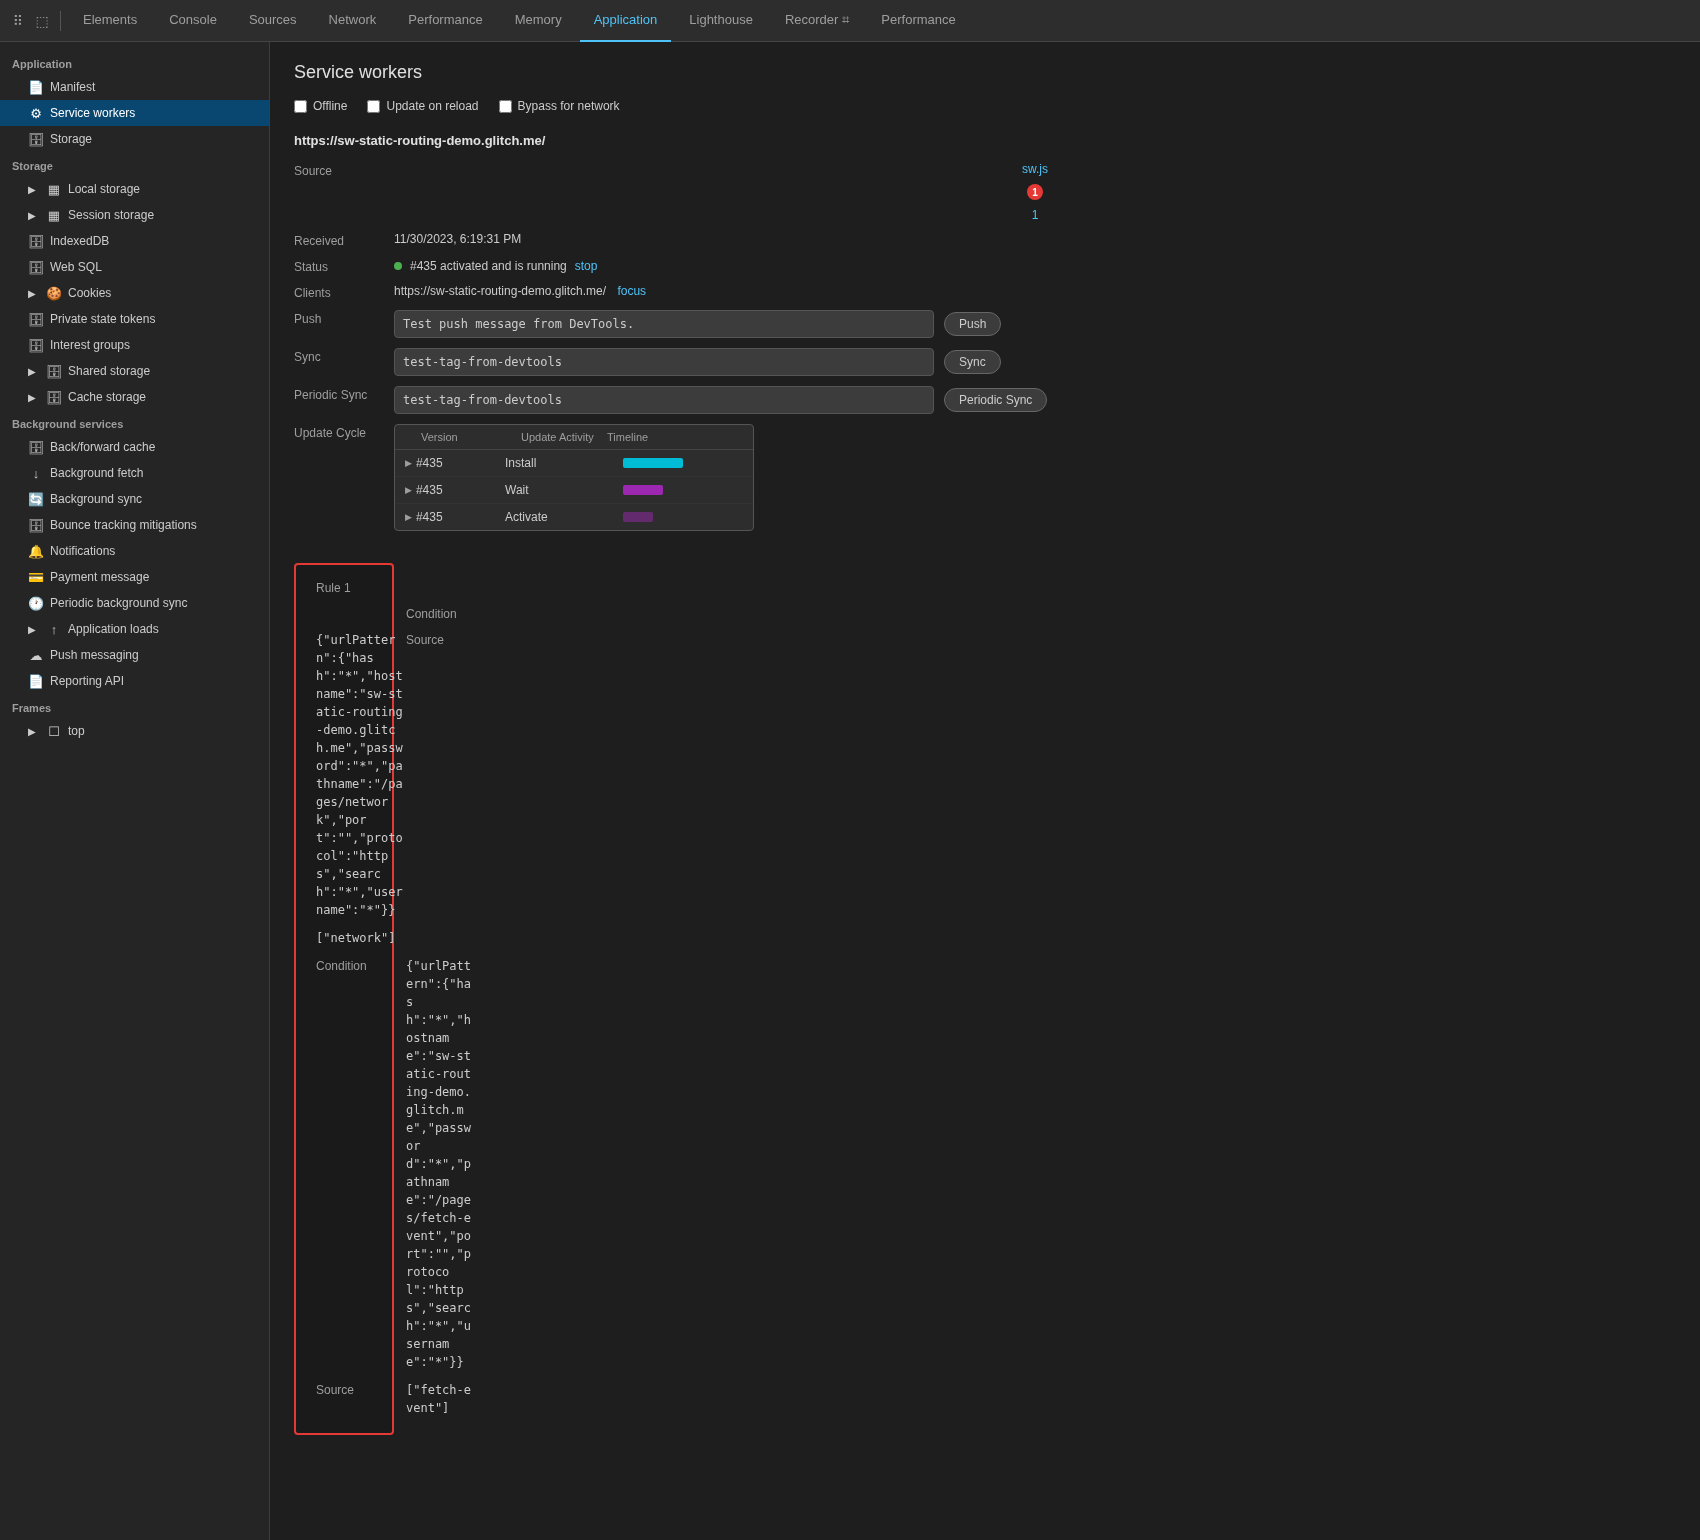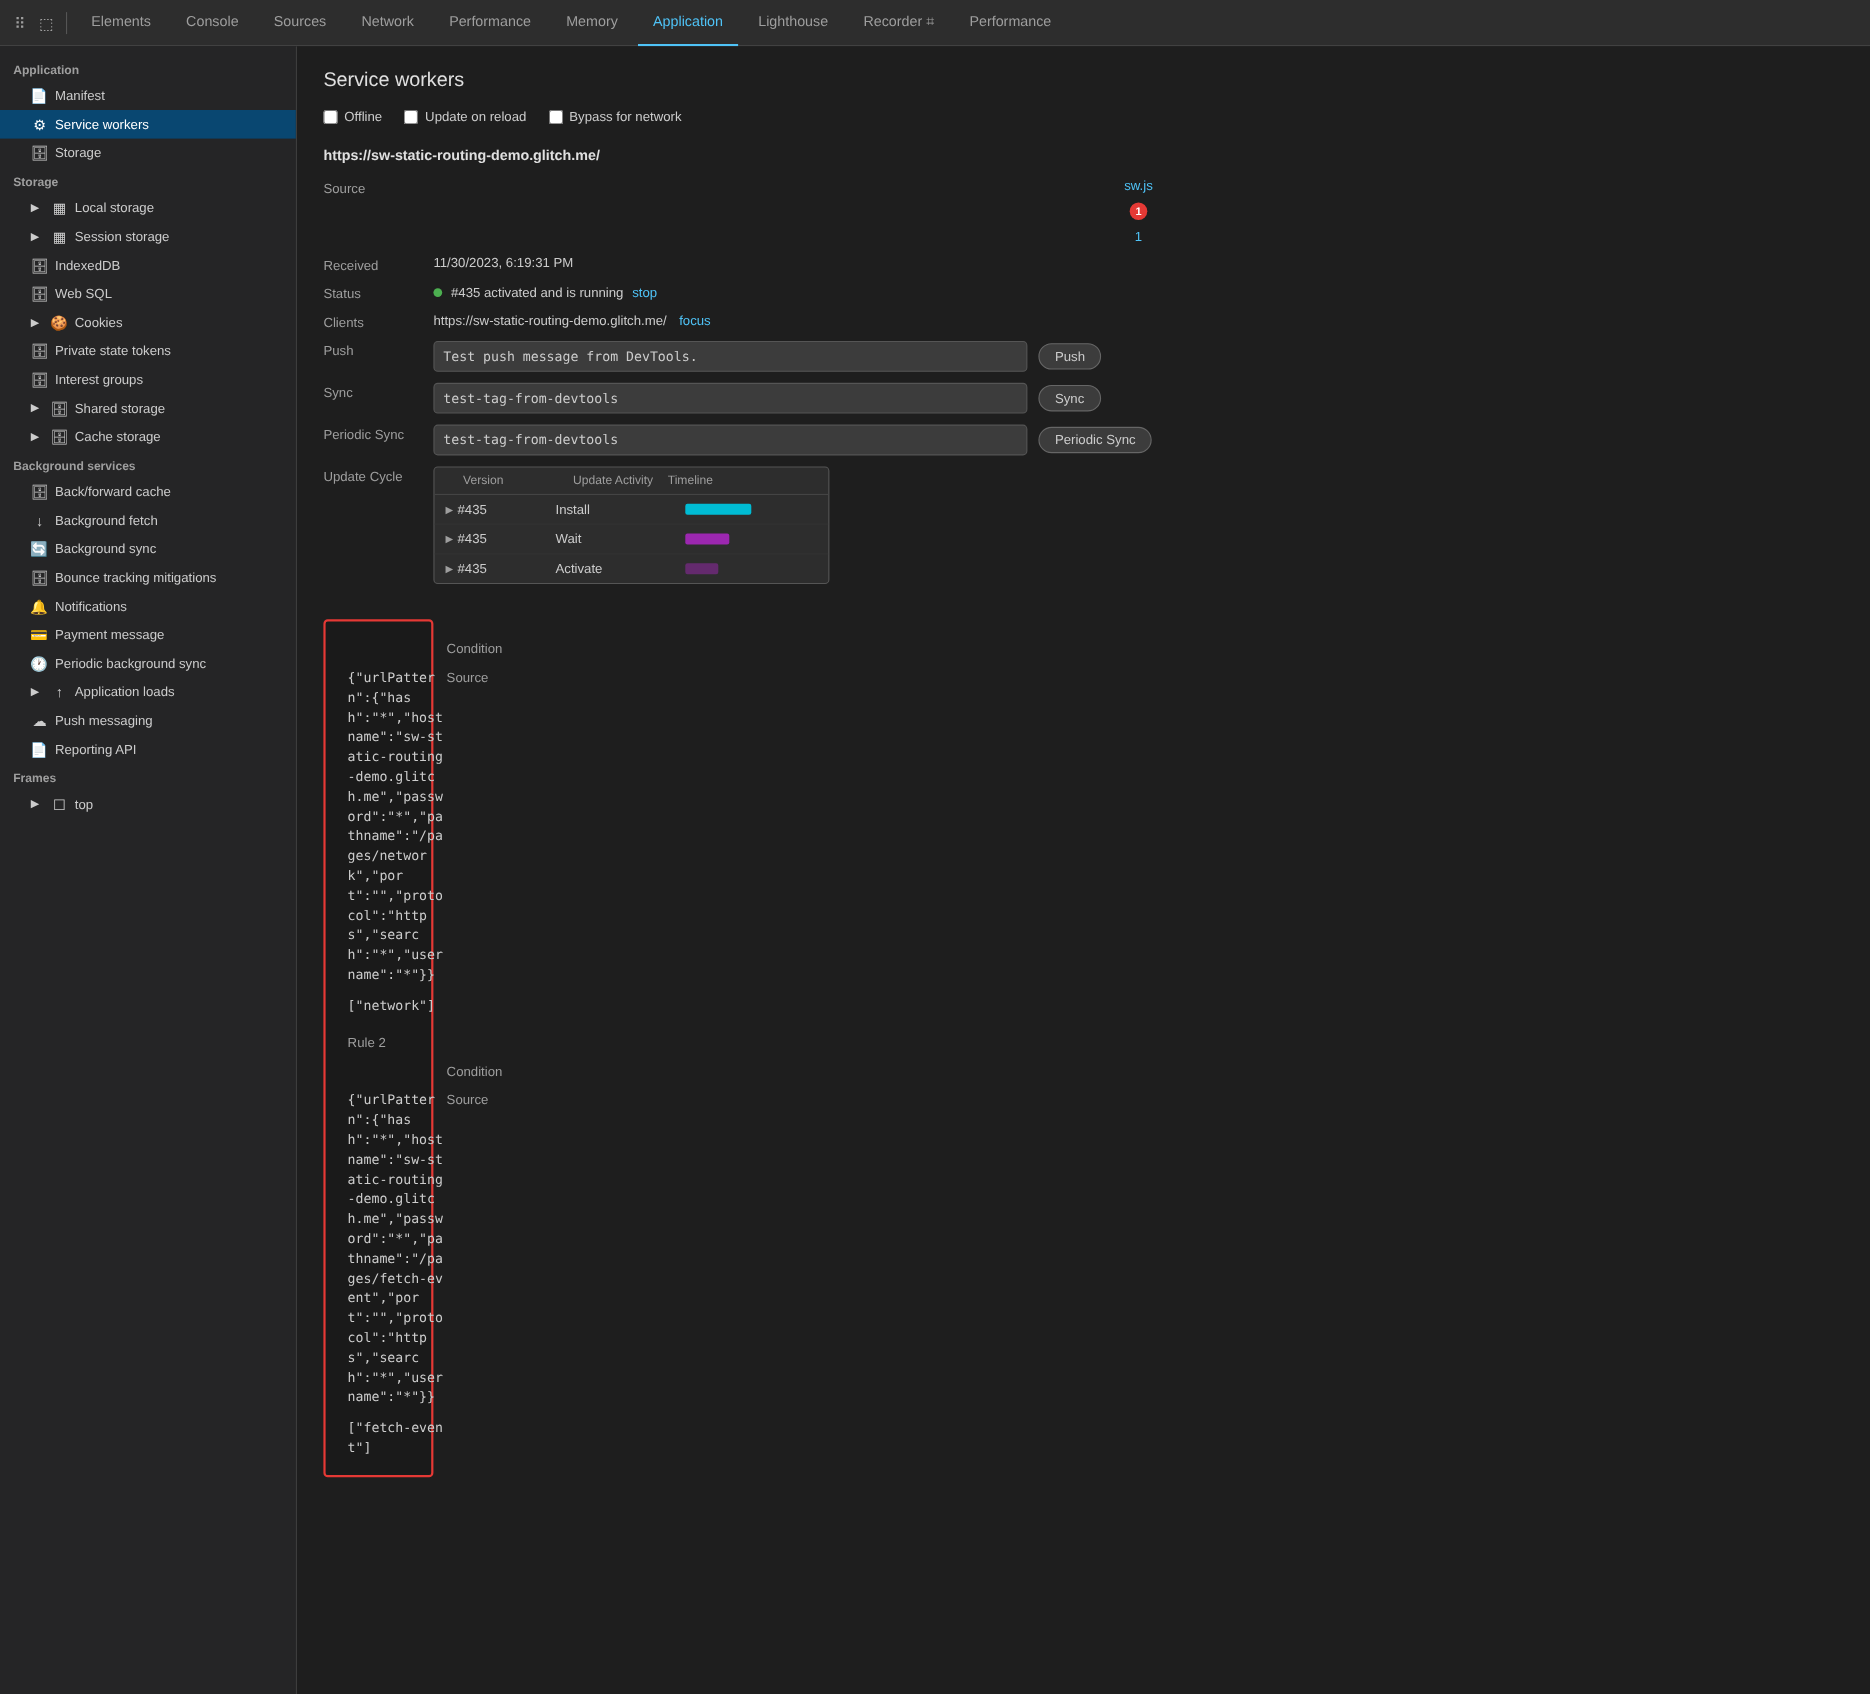--- a/index.html
+++ b/index.html
@@ -552,29 +552,29 @@
           </div>
         </div>
       </div>
 
     </div>
 
     <div style="display:grid; grid-template-columns: 100px 1fr; gap: 10px 0; margin-top: 10px;">
       <div class="routers-panel">
         <div class="routers-grid">
 
+          <div class="rule-label">Rule 1</div>
           <div></div>
 
           <div class="routers-label">Condition</div>
           <div class="routers-value">{"urlPattern":{"hash":"*","hostname":"sw-static-routing-demo.glitch.me","password":"*","pathname":"/pages/network","port":"","protocol":"https","search":"*","username":"*"}}</div>
 
           <div class="routers-label">Source</div>
           <div class="routers-value">["network"]</div>
 
-          <div class="rule-label">Rule 2</div>
           <div></div>
 
           <div class="routers-label">Condition</div>
           <div class="routers-value">{"urlPattern":{"hash":"*","hostname":"sw-static-routing-demo.glitch.me","password":"*","pathname":"/pages/fetch-event","port":"","protocol":"https","search":"*","username":"*"}}</div>
 
           <div class="routers-label">Source</div>
           <div class="routers-value">["fetch-event"]</div>
 
         </div>
       </div>

